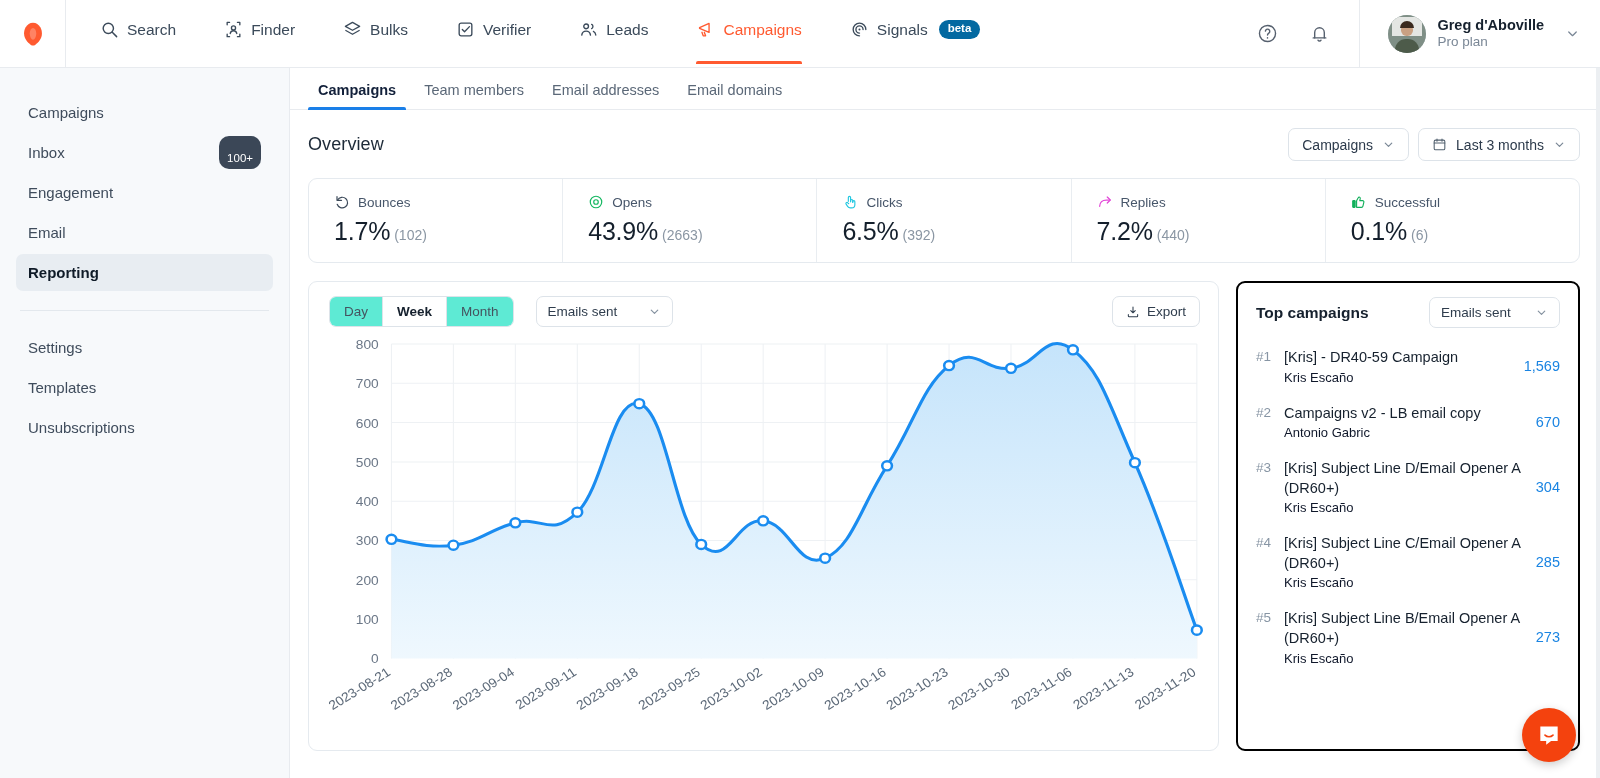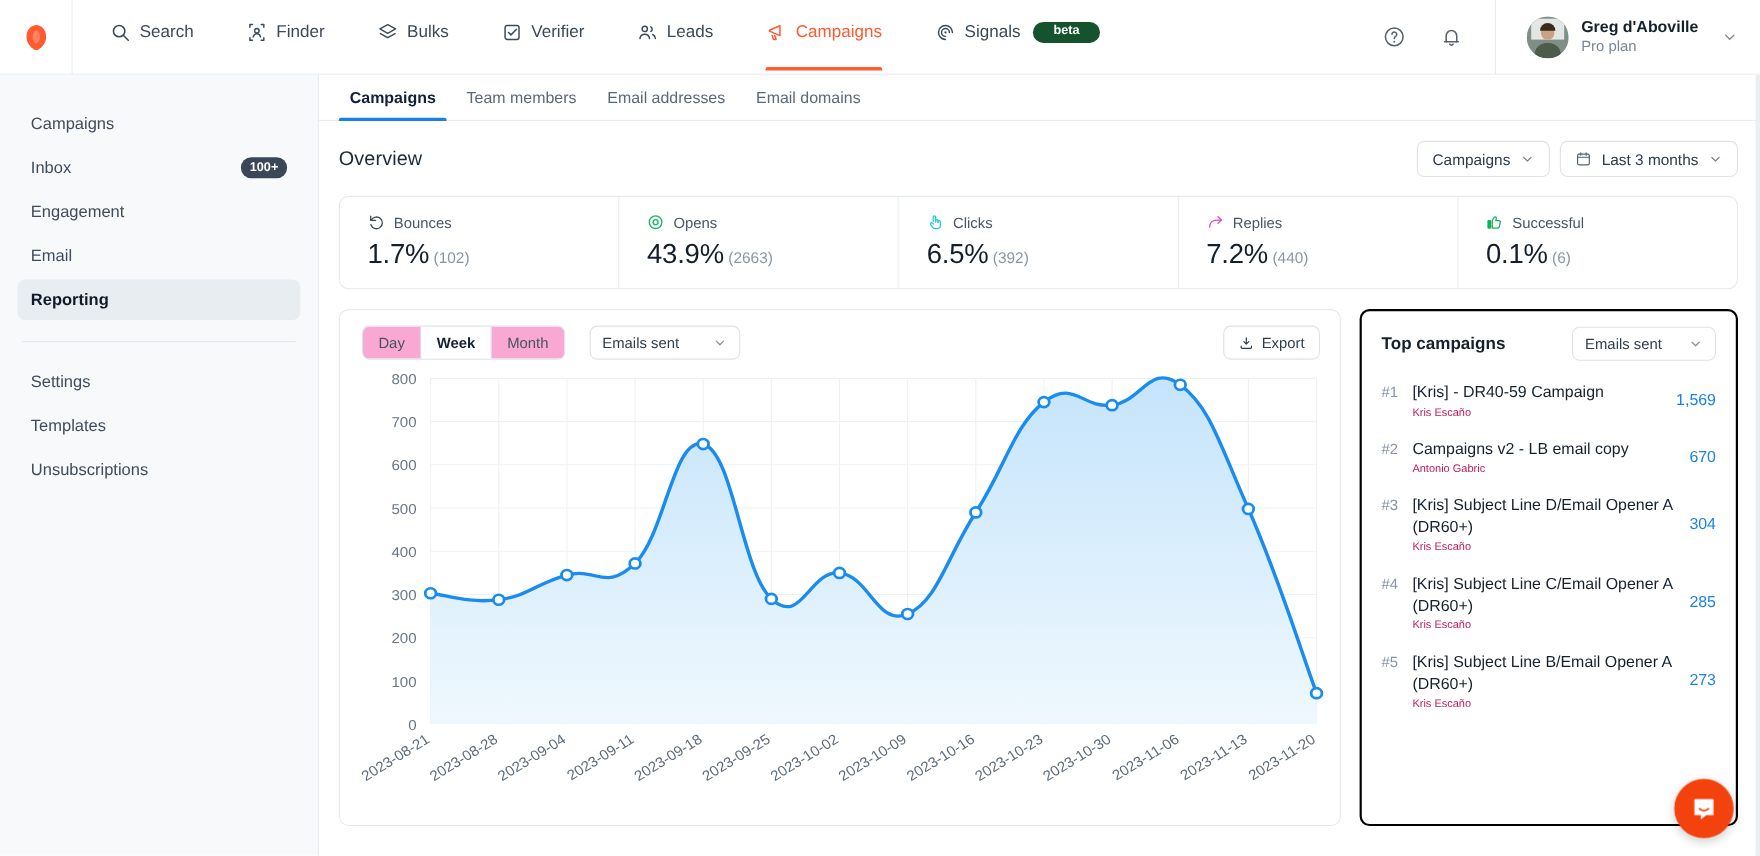--- a/index.html
+++ b/index.html
@@ -33,22 +33,22 @@
     position: relative;
   }
   .nav-item .nicon { width: 19px; height: 19px; display: inline-flex; align-items:center; justify-content:center; }
   .nav-item .nicon svg { width: 19px; height: 19px; }
   .nav-item.active { color: #ff5a30; }
   .nav-item.active::after {
     content: ""; position: absolute; left: 14px; right: 14px; bottom: 0;
     height: 3px; background: #ff5a30; border-radius: 2px 2px 0 0;
   }
   .beta-badge {
-    background: #14532d; color: #fff; font-size: 11.5px; font-weight: 700;
-    border-radius: 11px; padding: 3px 19px 4px; line-height: 1; margin-left: 3px;
+    background: #0369a1; color: #fff; font-size: 11.5px; font-weight: 700;
+    border-radius: 11px; padding: 3px 9px 4px; line-height: 1; margin-left: 3px;
   }
   .topnav-right { margin-left: auto; display: flex; align-items: center; height: 68px; }
   .icon-btn {
     width: 40px; height: 40px; margin: 0 6px;
     display: flex; align-items: center; justify-content: center;
     cursor: pointer; color: #56606e;
   }
   .icon-btn svg { width: 21px; height: 21px; }
   .user-block {
     display: flex; align-items: center; gap: 11px;
@@ -82,22 +82,22 @@
     padding: 26px 16px 0;
   }
   .side-item {
     display: flex; align-items: center;
     height: 37px; padding: 0 12px; margin-bottom: 3px;
     border-radius: 7px; font-size: 15px; color: #3f4c5c; cursor: pointer;
   }
   .side-item.active { background: #e8edf2; color: #0f1b28; font-weight: 700; }
   .side-badge {
     margin-left: auto; background: #3b4757; color: #fff;
-    font-size: 11.5px; font-weight: 700; border-radius: 10px;
-    padding: 2px 8px 3px; line-height: 1.25;
+    font-size: 11.5px; font-weight: 400; border-radius: 10px;
+    padding: 15px 8px 3px; line-height: 1.25;
   }
   .side-sep { height: 1px; background: #e3e8ed; margin: 19px 4px 18px; }
 
   
   .main { flex: 1; min-width: 0; display: flex; flex-direction: column; background: #fff; }
   .tabs {
     display: flex; align-items: flex-end; gap: 8px;
     padding: 0 18px; height: 42px;
     border-bottom: 1px solid #e8ebef; flex: 0 0 42px;
   }
@@ -140,21 +140,21 @@
   .panels { display: flex; gap: 17px; align-items: flex-start; }
   .chart-card {
     flex: 1; min-width: 0;
     border: 1px solid #e5eaef; border-radius: 9px; background: #fff;
     height: 470px; position: relative; overflow: hidden;
   }
   .chart-toolbar { display: flex; align-items: center; padding: 14px 18px 0 20px; }
   .seg { display: flex; border: 1px solid #dde3e9; border-radius: 7px; overflow: hidden; height: 31px; }
   .seg-btn {
     padding: 0 14px; display: flex; align-items: center;
-    font-size: 13.5px; color: #45535f; background: #f9a8d4;
+    font-size: 13.5px; color: #45535f; background: #5eead4;
     border-right: 1px solid #dde3e9; cursor: pointer;
   }
   .seg-btn:last-child { border-right: none; }
   .seg-btn.active { background: #fff; color: #15202d; font-weight: 700; }
   .select-box {
     display: flex; align-items: center; height: 31px; padding: 0 11px;
     border: 1px solid #dde3e9; border-radius: 7px; background: #fff;
     font-size: 13.5px; color: #2f3d4d; margin-left: 22px; min-width: 137px; cursor: pointer;
   }
   .select-box .cd { margin-left: auto; width: 13px; height: 13px; color: #8592a0; }
@@ -172,21 +172,21 @@
     border: 2px solid #000000; border-radius: 9px; background: #fff;
     height: 470px; padding: 14px 18px 0 18px; overflow: hidden;
   }
   .top-head { display: flex; align-items: center; margin-bottom: 11px; }
   .top-title { font-size: 15.5px; font-weight: 700; color: #16212e; }
   .top-head .select-box { margin-left: auto; min-width: 131px; }
   .camp-row { display: flex; align-items: flex-start; padding: 9px 0 10px; }
   .camp-rank { font-size: 13.5px; color: #8795a4; width: 28px; flex: 0 0 28px; padding-top: 1px; }
   .camp-body { flex: 1; min-width: 0; padding-right: 10px; }
   .camp-name { font-size: 14.5px; color: #16212e; line-height: 1.35; }
-  .camp-owner { font-size: 10px; color: #be185d; margin-top: 2px; }
+  .camp-owner { font-size: 13px; color: #0f172a; margin-top: 2px; }
   .camp-val { font-size: 14.5px; color: #1a84e2; font-weight: 400; align-self: center; white-space: nowrap; }
 
   
   .intercom {
     position: fixed; right: 24px; bottom: 16px;
     width: 54px; height: 54px; border-radius: 50%;
     background: #f4420e; display: flex; align-items: center; justify-content: center;
     box-shadow: 0 3px 10px rgba(0,0,0,.2); cursor: pointer;
   }
   .intercom svg { width: 26px; height: 26px; }

